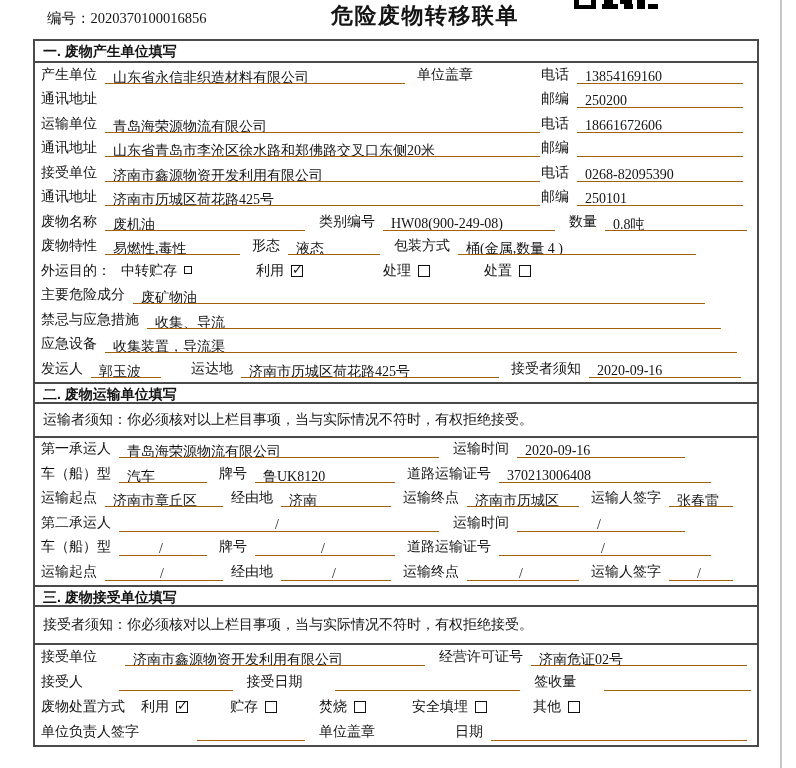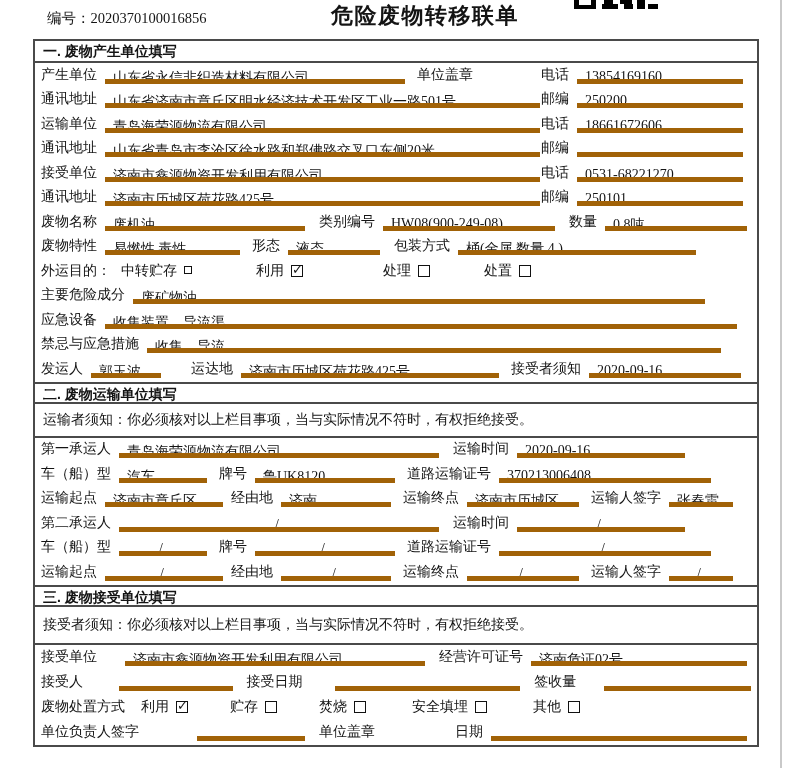--- a/index.html
+++ b/index.html
@@ -33,21 +33,21 @@
     border-bottom:2px solid #4a4a4a; white-space:nowrap;
   }
   .notice.tall { height:38px; }
   .r {
     position:relative; display:flex; align-items:flex-end;
     height:24.5px; padding:0 6px 4px 6px; white-space:nowrap;
   }
   .r.h25 { height:25px; }
   .lbl { margin-right:8px; }
   .u {
-    display:inline-block; height:15px; border-bottom:5px solid #a16207;
+    display:inline-block; height:15px; border-bottom:1px solid #a16207;
     padding:0 4px 0 8px; overflow:hidden; vertical-align:bottom;
   }
   .u.c { text-align:center; padding-left:0; }
   .rc { position:absolute; left:506px; bottom:4px; display:flex; align-items:flex-end; }
   .cb {
     width:12px; height:12px; border:1.5px solid #111; display:inline-block;
     position:relative; margin-left:7px; flex:none;
   }
   .cb.sm { width:8px; height:8px; border-width:1px; margin-bottom:1px; }
   .cb[data-state="checked"]::after {
@@ -91,21 +91,20 @@
       <span class="u" style="width:300px">山东省永信非织造材料有限公司</span>
       <span class="lbl" style="margin-left:12px">单位盖章</span>
       <span class="rc">
         <span class="lbl">电话</span>
         <span class="u" style="width:166px">13854169160</span>
       </span>
     </div>
 
     <div class="r">
       <span class="lbl">通讯地址</span>
-      <span class="u" style="width:435px">山东省济南市章丘区明水经济技术开发区工业一路501号</span>
       <span class="rc">
         <span class="lbl">邮编</span>
         <span class="u" style="width:166px">250200</span>
       </span>
     </div>
 
     <div class="r">
       <span class="lbl">运输单位</span>
       <span class="u" style="width:435px">青岛海荣源物流有限公司</span>
       <span class="rc">
@@ -121,21 +120,21 @@
         <span class="lbl">邮编</span>
         <span class="u" style="width:166px"></span>
       </span>
     </div>
 
     <div class="r">
       <span class="lbl">接受单位</span>
       <span class="u" style="width:435px">济南市鑫源物资开发利用有限公司</span>
       <span class="rc">
         <span class="lbl">电话</span>
-        <span class="u" style="width:166px">0531-68221270</span>
+        <span class="u" style="width:166px">0268-82095390</span>
       </span>
     </div>
 
     <div class="r">
       <span class="lbl">通讯地址</span>
       <span class="u" style="width:435px">济南市历城区荷花路425号</span>
       <span class="rc">
         <span class="lbl">邮编</span>
         <span class="u" style="width:166px">250101</span>
       </span>
@@ -178,27 +177,27 @@
         <span class="cb" data-state="unchecked"></span>
       </span>
     </div>
 
     <div class="r">
       <span class="lbl">主要危险成分</span>
       <span class="u" style="width:572px">废矿物油</span>
     </div>
 
     <div class="r">
+      <span class="lbl">禁忌与应急措施</span>
+      <span class="u" style="width:574px">收集、导流</span>
+    </div>
+
+    <div class="r">
       <span class="lbl">应急设备</span>
       <span class="u" style="width:632px">收集装置，导流渠</span>
-    </div>
-
-    <div class="r">
-      <span class="lbl">禁忌与应急措施</span>
-      <span class="u" style="width:574px">收集、导流</span>
     </div>
 
     <div class="r">
       <span class="lbl">发运人</span>
       <span class="u" style="width:70px">郭玉波</span>
       <span class="lbl" style="margin-left:30px">运达地</span>
       <span class="u" style="width:258px">济南市历城区荷花路425号</span>
       <span class="lbl" style="margin-left:12px">接受者须知</span>
       <span class="u" style="width:152px">2020-09-16</span>
     </div>

